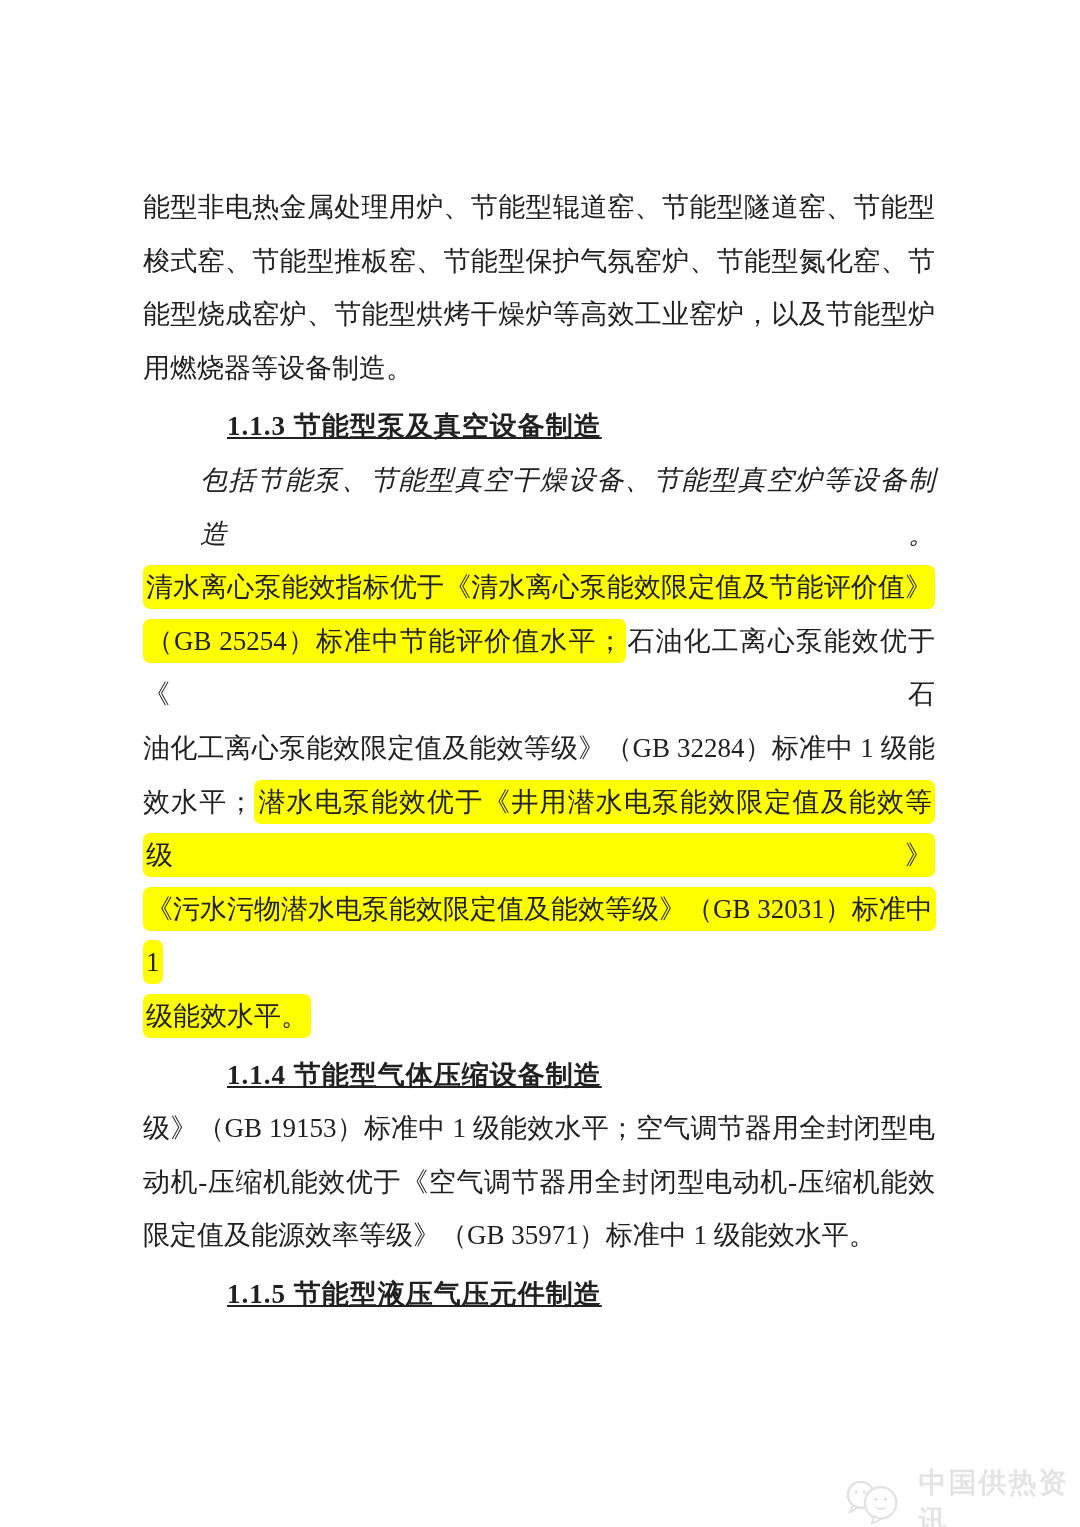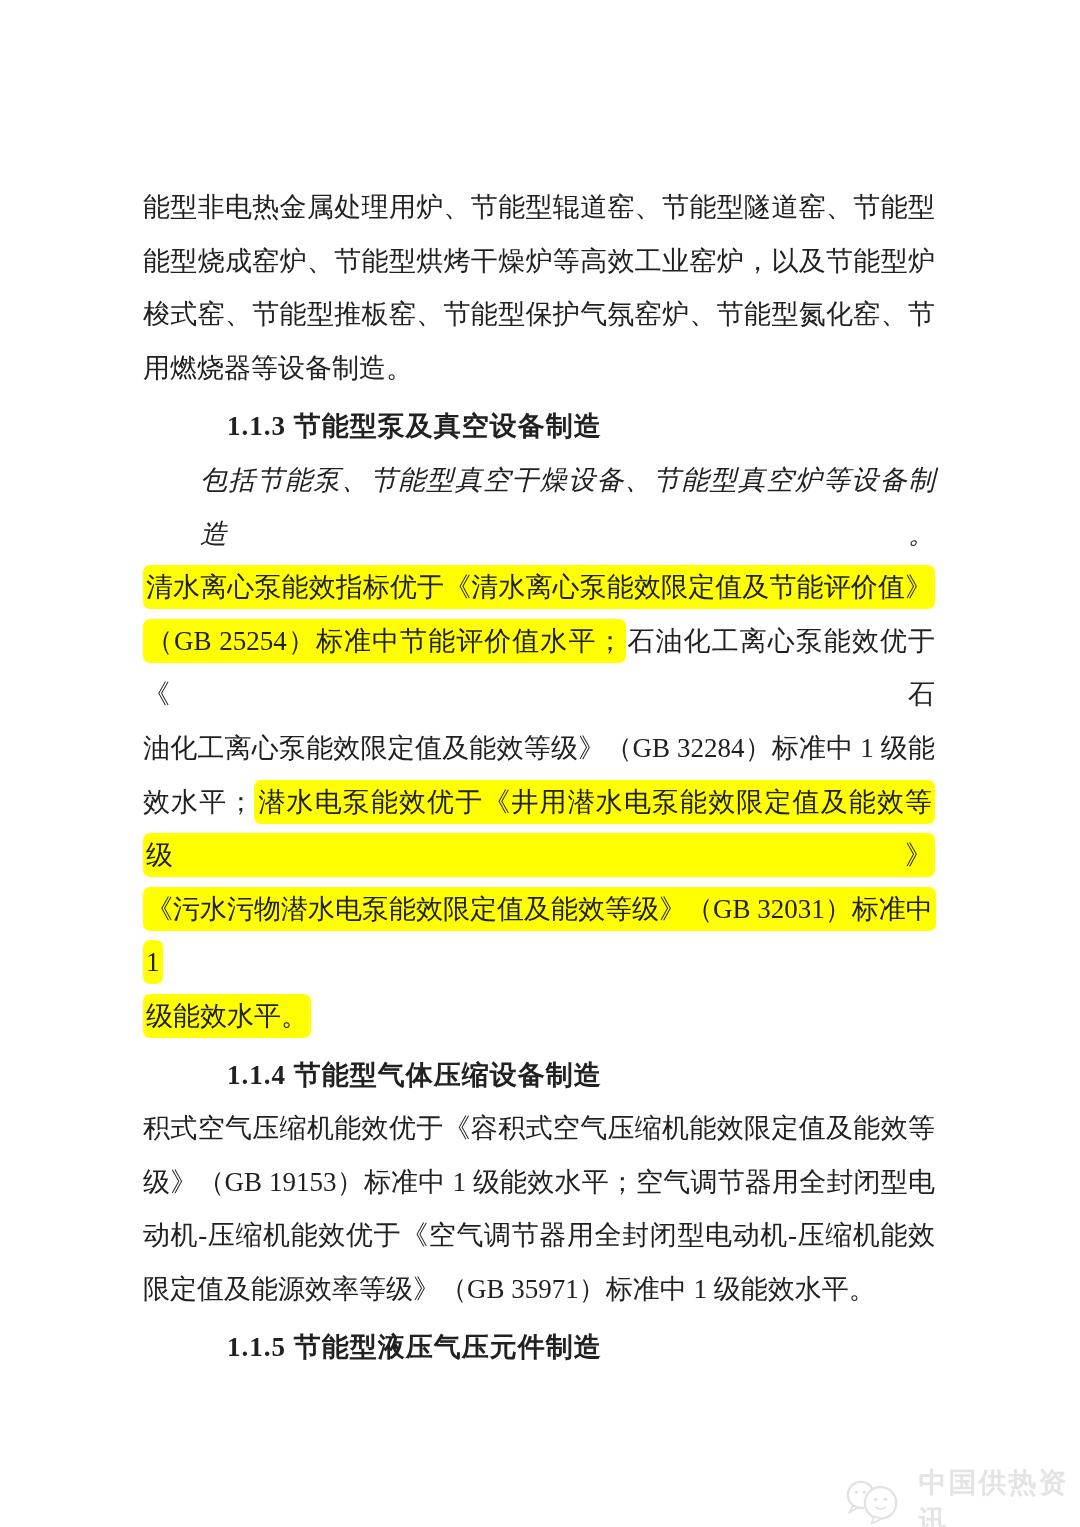--- a/index.html
+++ b/index.html
@@ -32,20 +32,21 @@
   .line.justify {
     white-space: normal;
     text-align: justify;
     text-align-last: justify;
     text-justify: inter-character;
   }
   .line.heading {
     font-weight: bold;
     margin-top: 5px;
     letter-spacing: 1px;
+    text-decoration: underline;
   }
   .hl {
     background: var(--hl-color, #ffff00);
     padding: 7px 3px;
     border-radius: 7px;
     -webkit-box-decoration-break: clone;
     box-decoration-break: clone;
   }
   .watermark {
     position: absolute;
@@ -67,33 +68,32 @@
   }
 </style>
 </head>
 <body>
 
 <div class="page">
 
   <div class="content">
     <div id="lines-container">
         <div class="line justify"><span>能型非电热金属处理用炉、节能型辊道窑、节能型隧道窑、节能型</span></div>
+        <div class="line justify"><span>梭式窑、节能型推板窑、节能型保护气氛窑炉、节能型氮化窑、节</span></div>
         <div class="line justify"><span>能型烧成窑炉、节能型烘烤干燥炉等高效工业窑炉，以及节能型炉</span></div>
-        <div class="line justify"><span>梭式窑、节能型推板窑、节能型保护气氛窑炉、节能型氮化窑、节</span></div>
         <div class="line"><span>用燃烧器等设备制造。</span></div>
         <div class="line heading" style="padding-left: 84px;"><span>1.1.3 节能型泵及真空设备制造</span></div>
         <div class="line justify" style="padding-left: 57px; font-style: italic;"><span>包括节能泵、节能型真空干燥设备、节能型真空炉等设备制造。</span></div>
         <div class="line justify"><span class="hl">清水离心泵能效指标优于《清水离心泵能效限定值及节能评价值》</span></div>
         <div class="line justify"><span class="hl">（GB 25254）标准中节能评价值水平；</span><span>石油化工离心泵能效优于《石</span></div>
         <div class="line justify"><span>油化工离心泵能效限定值及能效等级》（GB 32284）标准中 1 级能</span></div>
         <div class="line justify"><span>效水平；</span><span class="hl">潜水电泵能效优于《井用潜水电泵能效限定值及能效等级》</span></div>
         <div class="line justify"><span class="hl">《污水污物潜水电泵能效限定值及能效等级》（GB 32031）标准中 1</span></div>
         <div class="line"><span class="hl">级能效水平。</span></div>
         <div class="line heading" style="padding-left: 84px;"><span>1.1.4 节能型气体压缩设备制造</span></div>
-        <div class="line justify"><span>积式空气压缩机能效优于《容积式空气压缩机能效限定值及能效等</span></div>
         <div class="line justify"><span>级》（GB 19153）标准中 1 级能效水平；空气调节器用全封闭型电</span></div>
         <div class="line justify"><span>动机-压缩机能效优于《空气调节器用全封闭型电动机-压缩机能效</span></div>
         <div class="line"><span>限定值及能源效率等级》（GB 35971）标准中 1 级能效水平。</span></div>
         <div class="line heading" style="padding-left: 84px;"><span>1.1.5 节能型液压气压元件制造</span></div>
       </div>
 
   </div>
 
   <div class="watermark">
     <svg class="watermark-icon" viewBox="0 0 74 52" fill="none" xmlns="http://www.w3.org/2000/svg">

